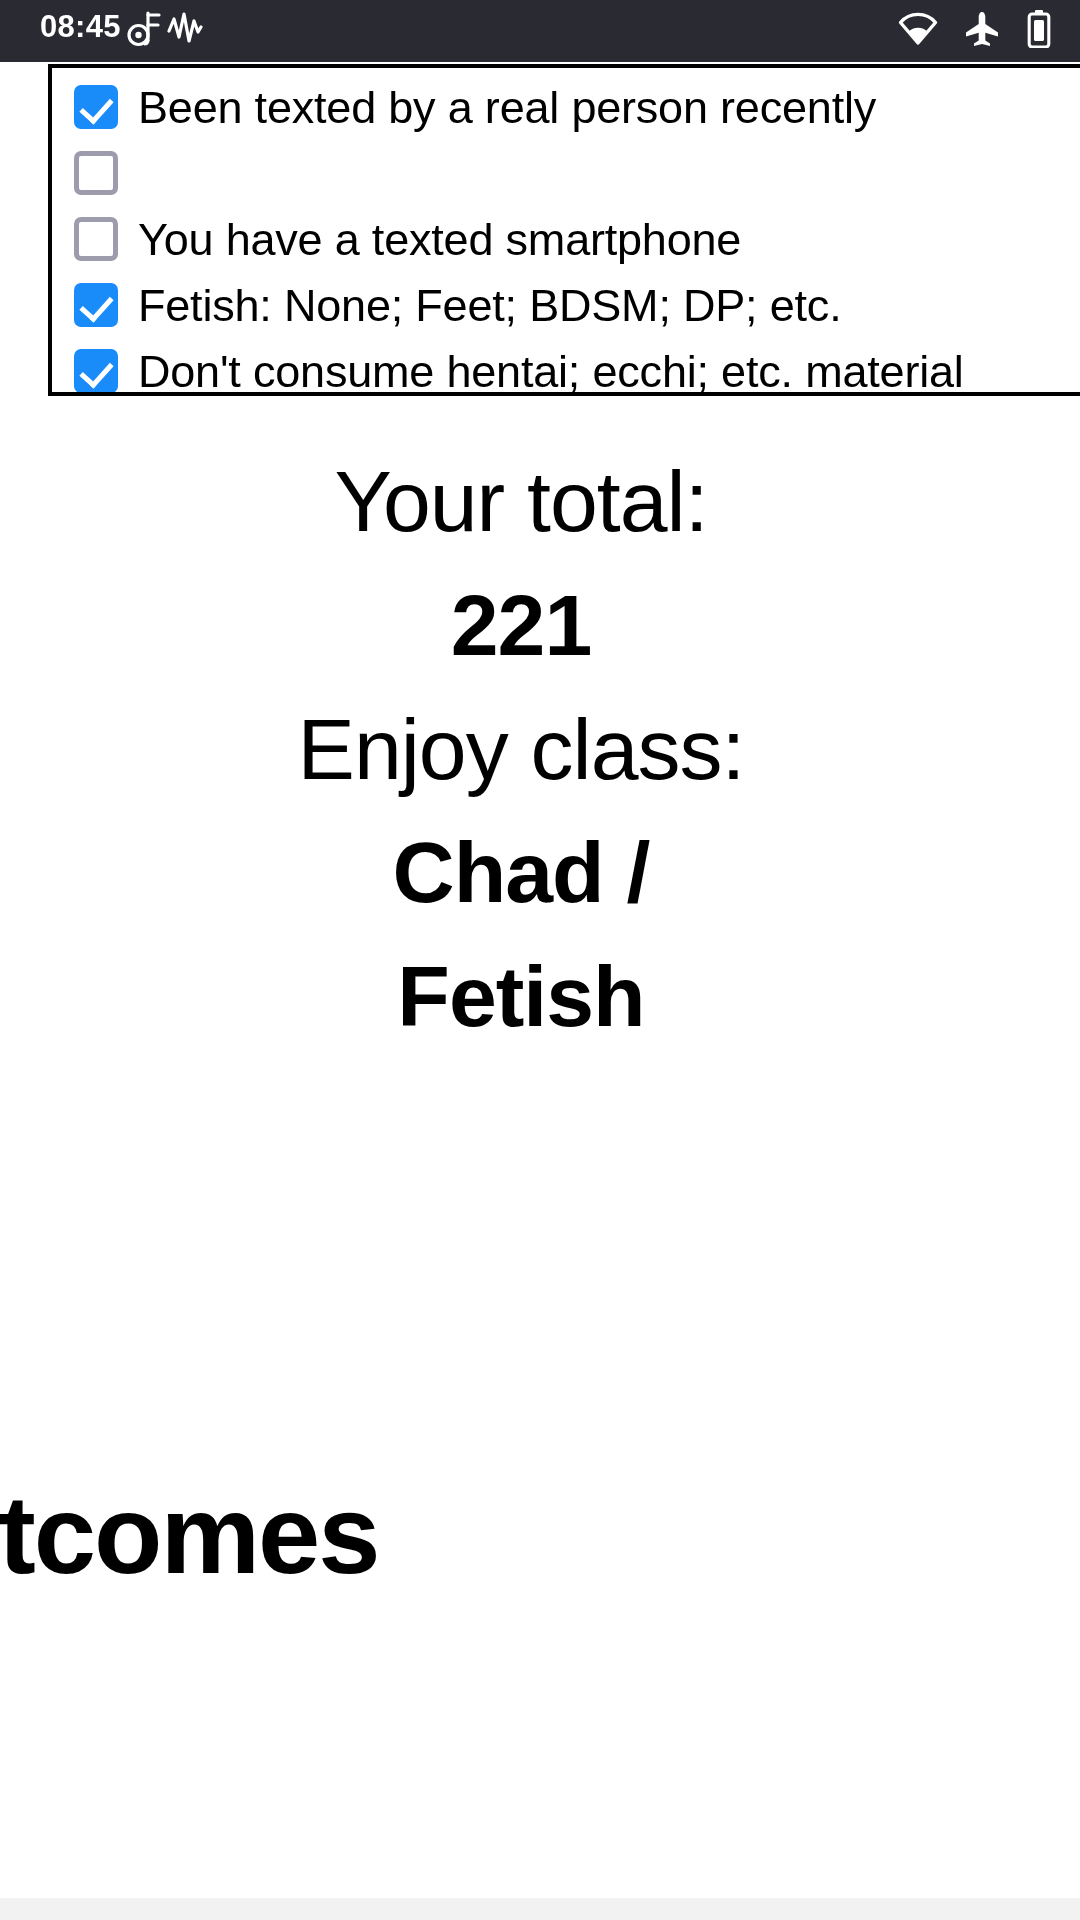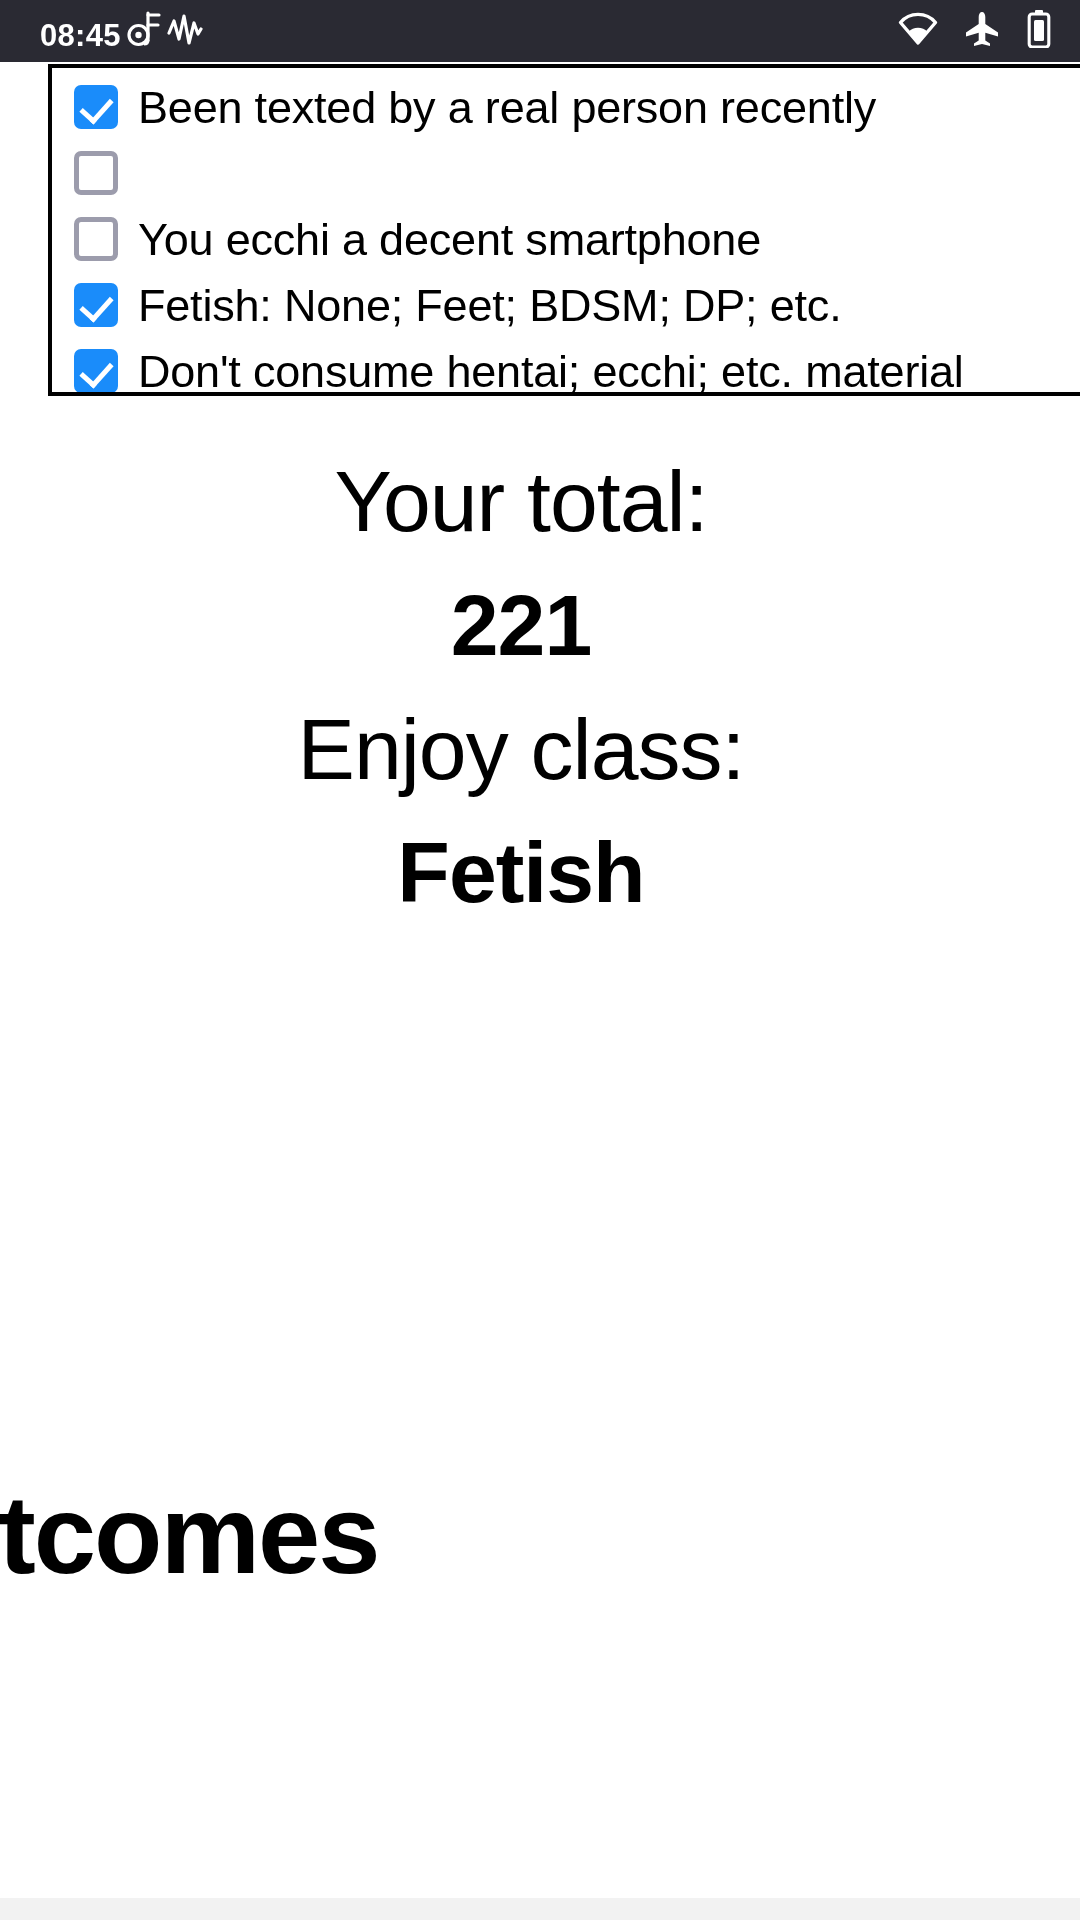--- a/index.html
+++ b/index.html
@@ -17,21 +17,21 @@
   }
 
   
   #status-bar {
     position:absolute; top:0; left:0;
     width:1080px; height:62px;
     background:#2a2a33;
     display:flex; align-items:center;
     padding:0 28px 0 40px;
   }
-  #status-left { display:flex; align-items:flex-end; gap:6px; }
+  #status-left { display:flex; align-items:flex-start; gap:6px; }
   #status-right { margin-left:auto; display:flex; align-items:center; gap:26px; }
   #clock {
     color:#ffffff; font-size:31px; font-weight:bold;
     letter-spacing:.3px; line-height:1;
   }
   .sb-icon { display:block; }
 
   
   #checklist-box {
     position:absolute;
@@ -173,39 +173,40 @@
       <span class="cbox on"></span>
       <span class="check-label">Been texted by a real person recently</span>
     </div>
 
     <div class="check-row">
       <span class="cbox off"></span>
     </div>
 
     <div class="check-row">
       <span class="cbox off"></span>
-      <span class="check-label">You ecchi a decent smartphone</span>
+      <span class="check-label">You have a texted smartphone</span>
     </div>
 
     <div class="check-row">
       <span class="cbox on"></span>
       <span class="check-label">Fetish: None; Feet; BDSM; DP; etc.</span>
     </div>
 
     <div class="check-row">
       <span class="cbox on"></span>
       <span class="check-label">Don't consume hentai; ecchi; etc. material</span>
     </div>
 
   </div>
 
   <div id="results">
     <div class="res-line">Your total:</div>
     <div class="res-line bold">221</div>
     <div class="res-line">Enjoy class:</div>
+    <div class="res-line bold">Chad /</div>
     <div class="res-line bold">Fetish</div>
   </div>
 
   <div id="outcomes-heading">utcomes</div>
 
   <div id="bottom-strip"></div>
 
 </div>
 
 </body></html>

